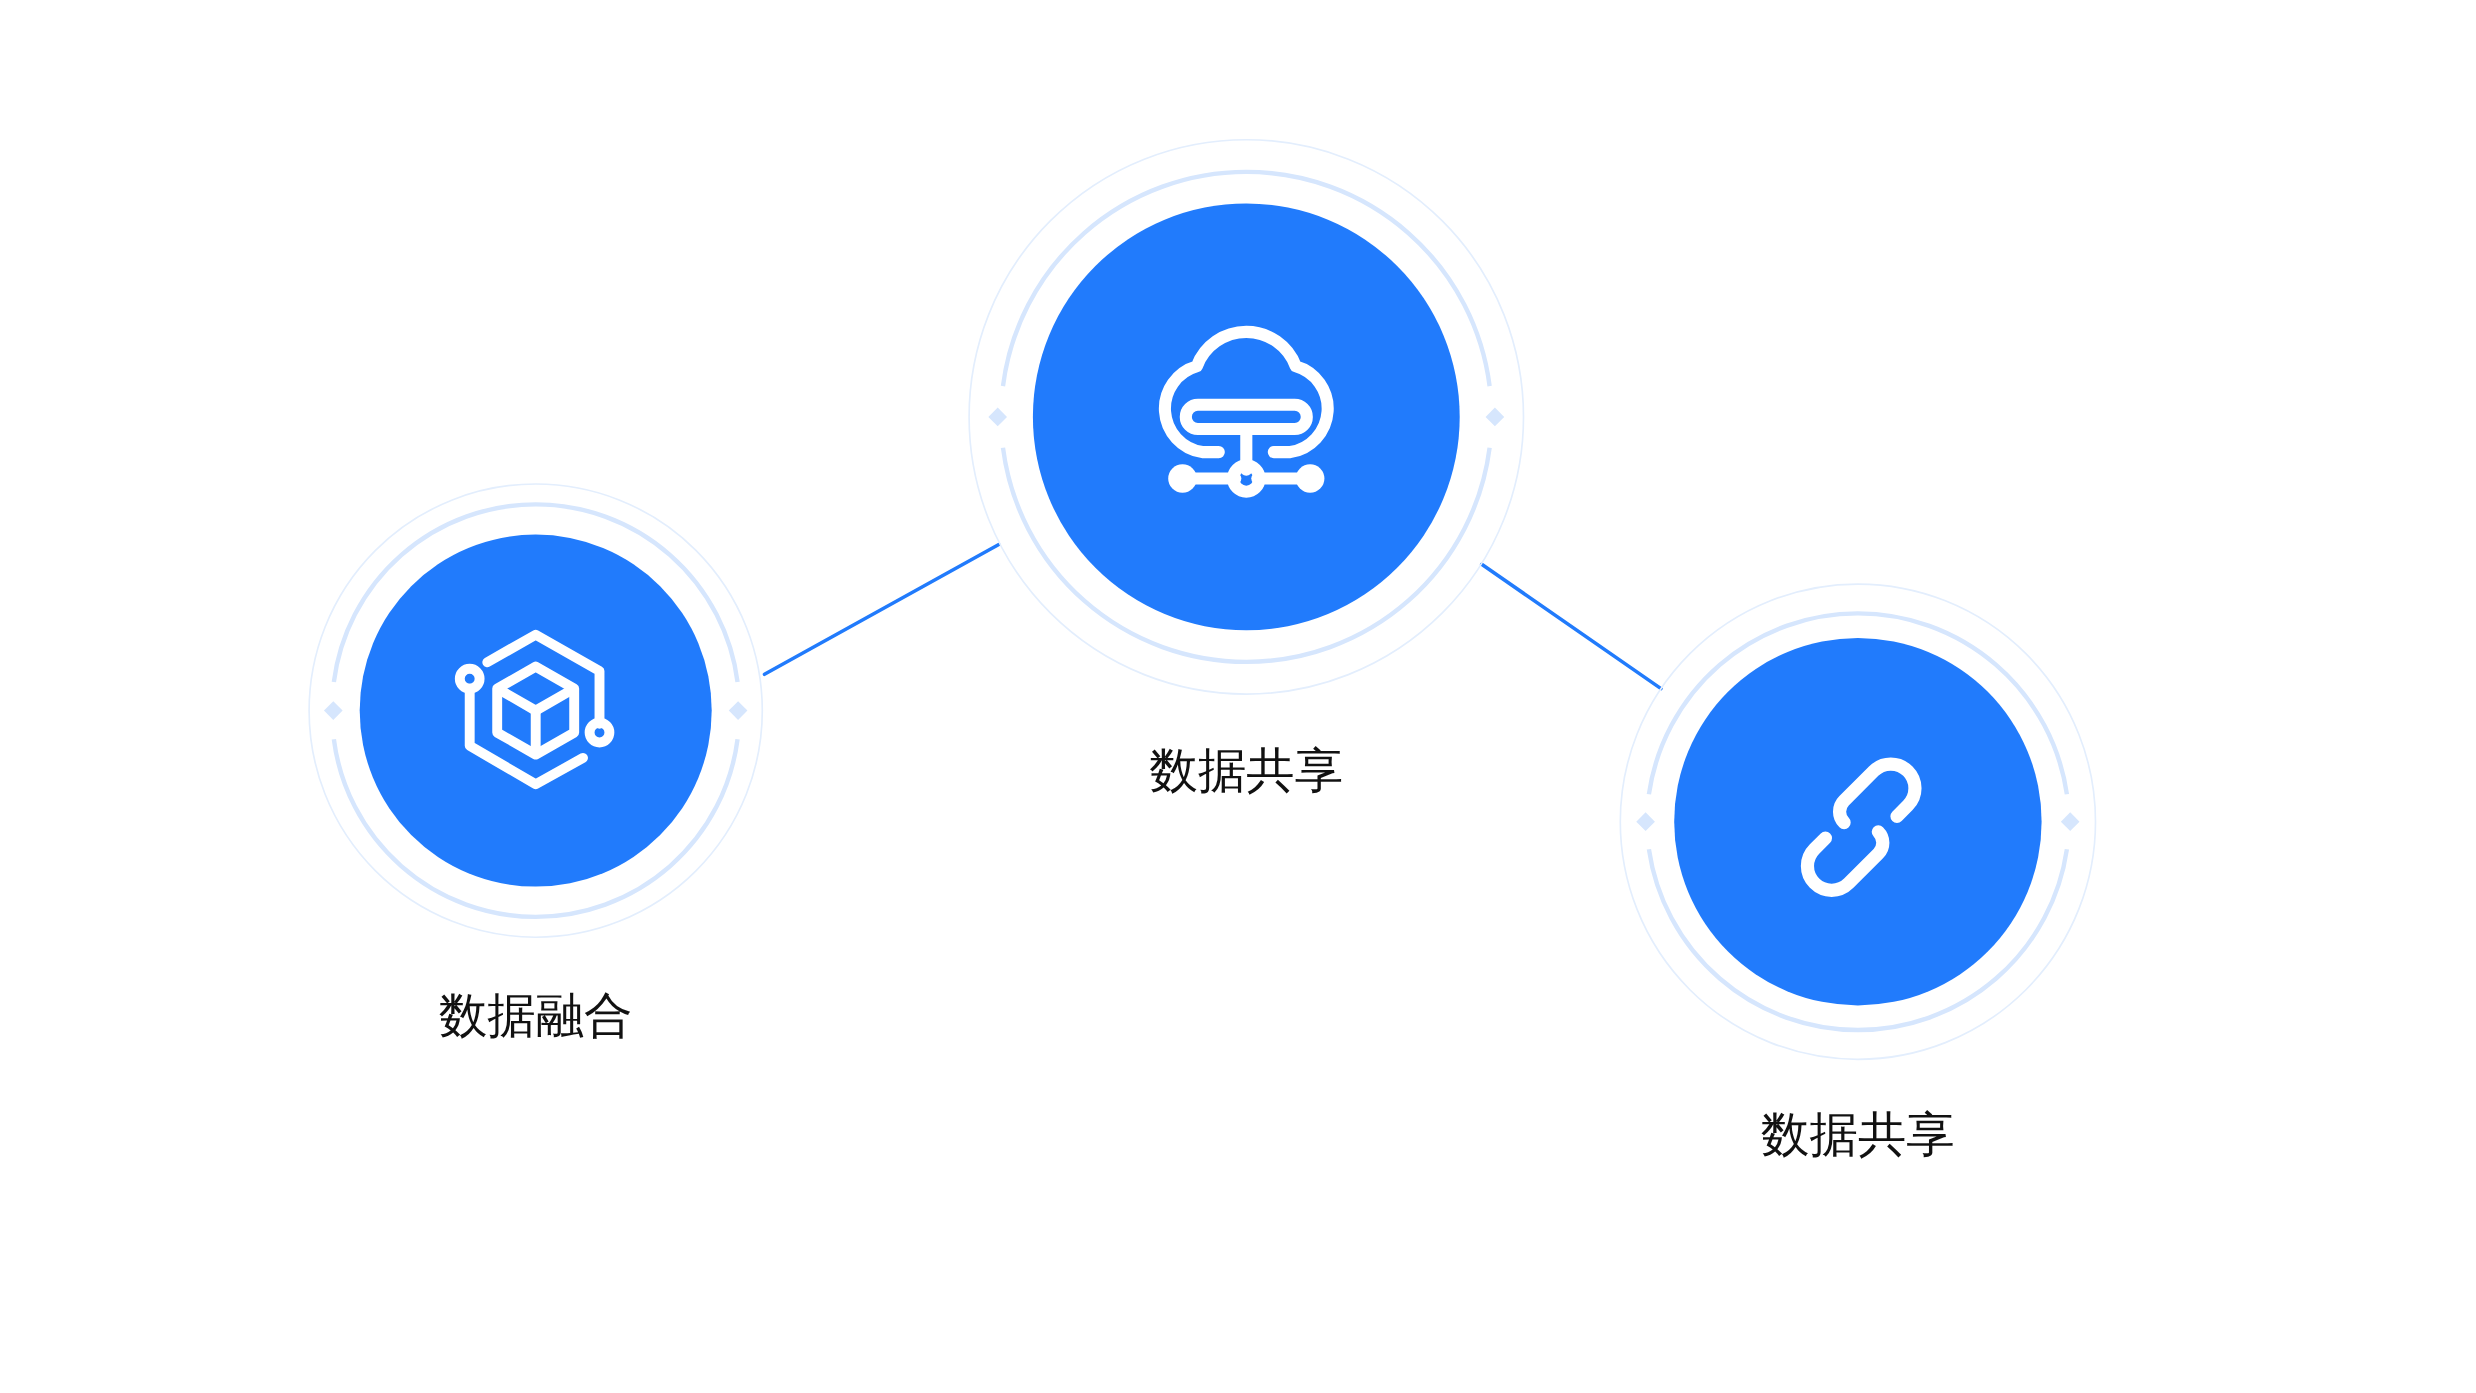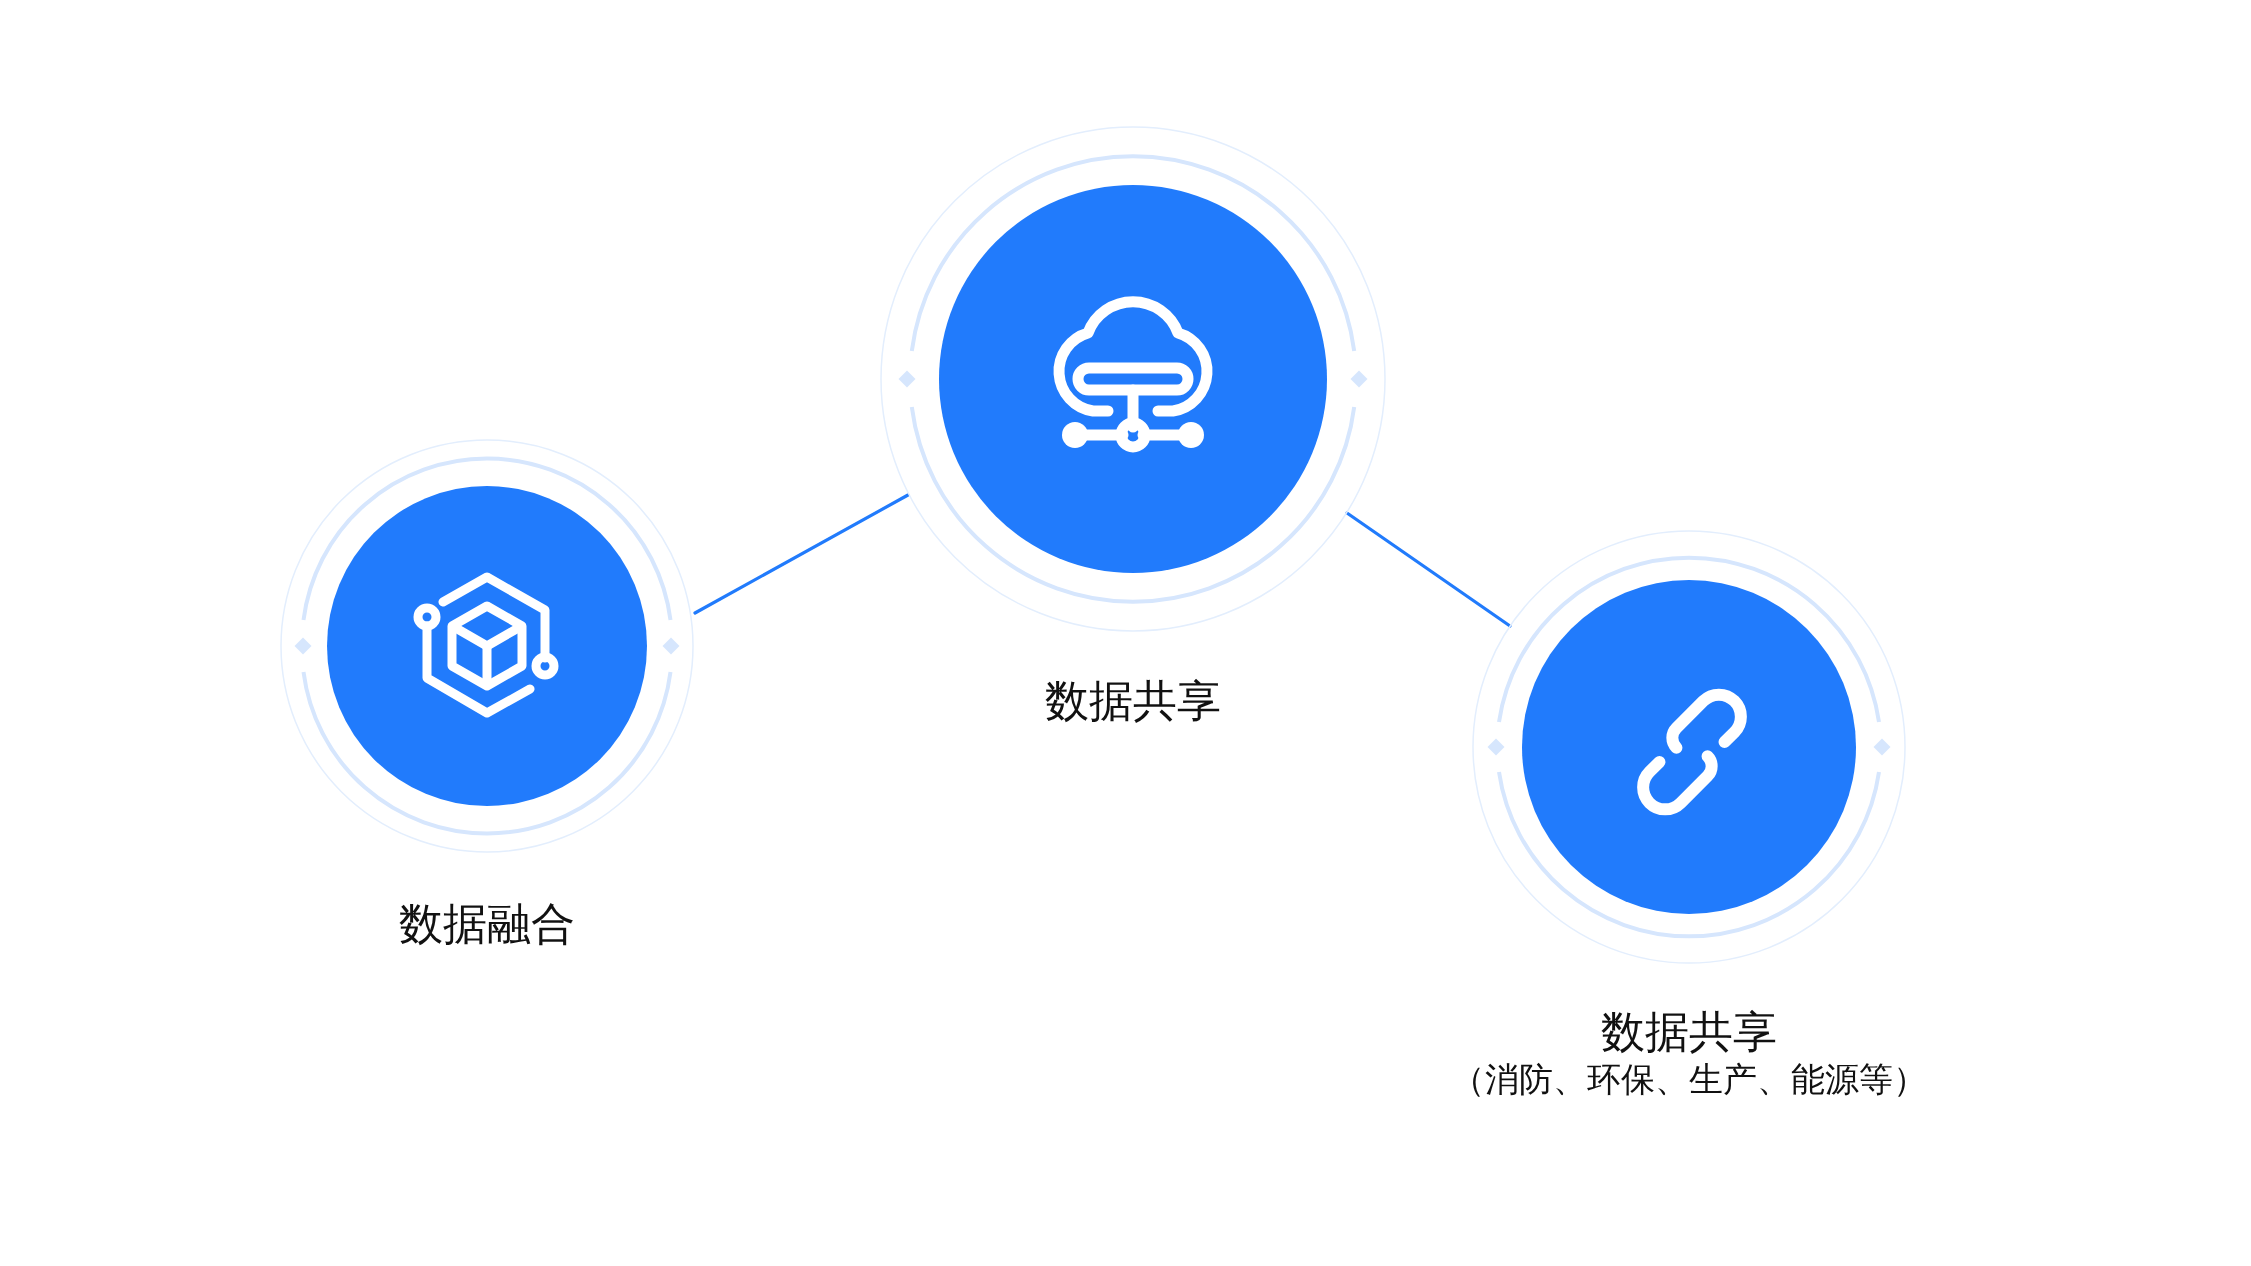--- a/index.html
+++ b/index.html
@@ -118,14 +118,13 @@
 <div class="label" style="left:487px; top:898px;">
   <span class="title">数据融合</span>
 </div>
 
 <div class="label" style="left:1133px; top:675px;text-align:right;">
   <span class="title">数据共享</span>
 </div>
 
 <div class="label" style="left:1689px; top:1006px;">
   <span class="title">数据共享</span>
-  <span class="subtitle">（消防、环保、生产、能源等）</span>
 </div>
 
 </body></html>

